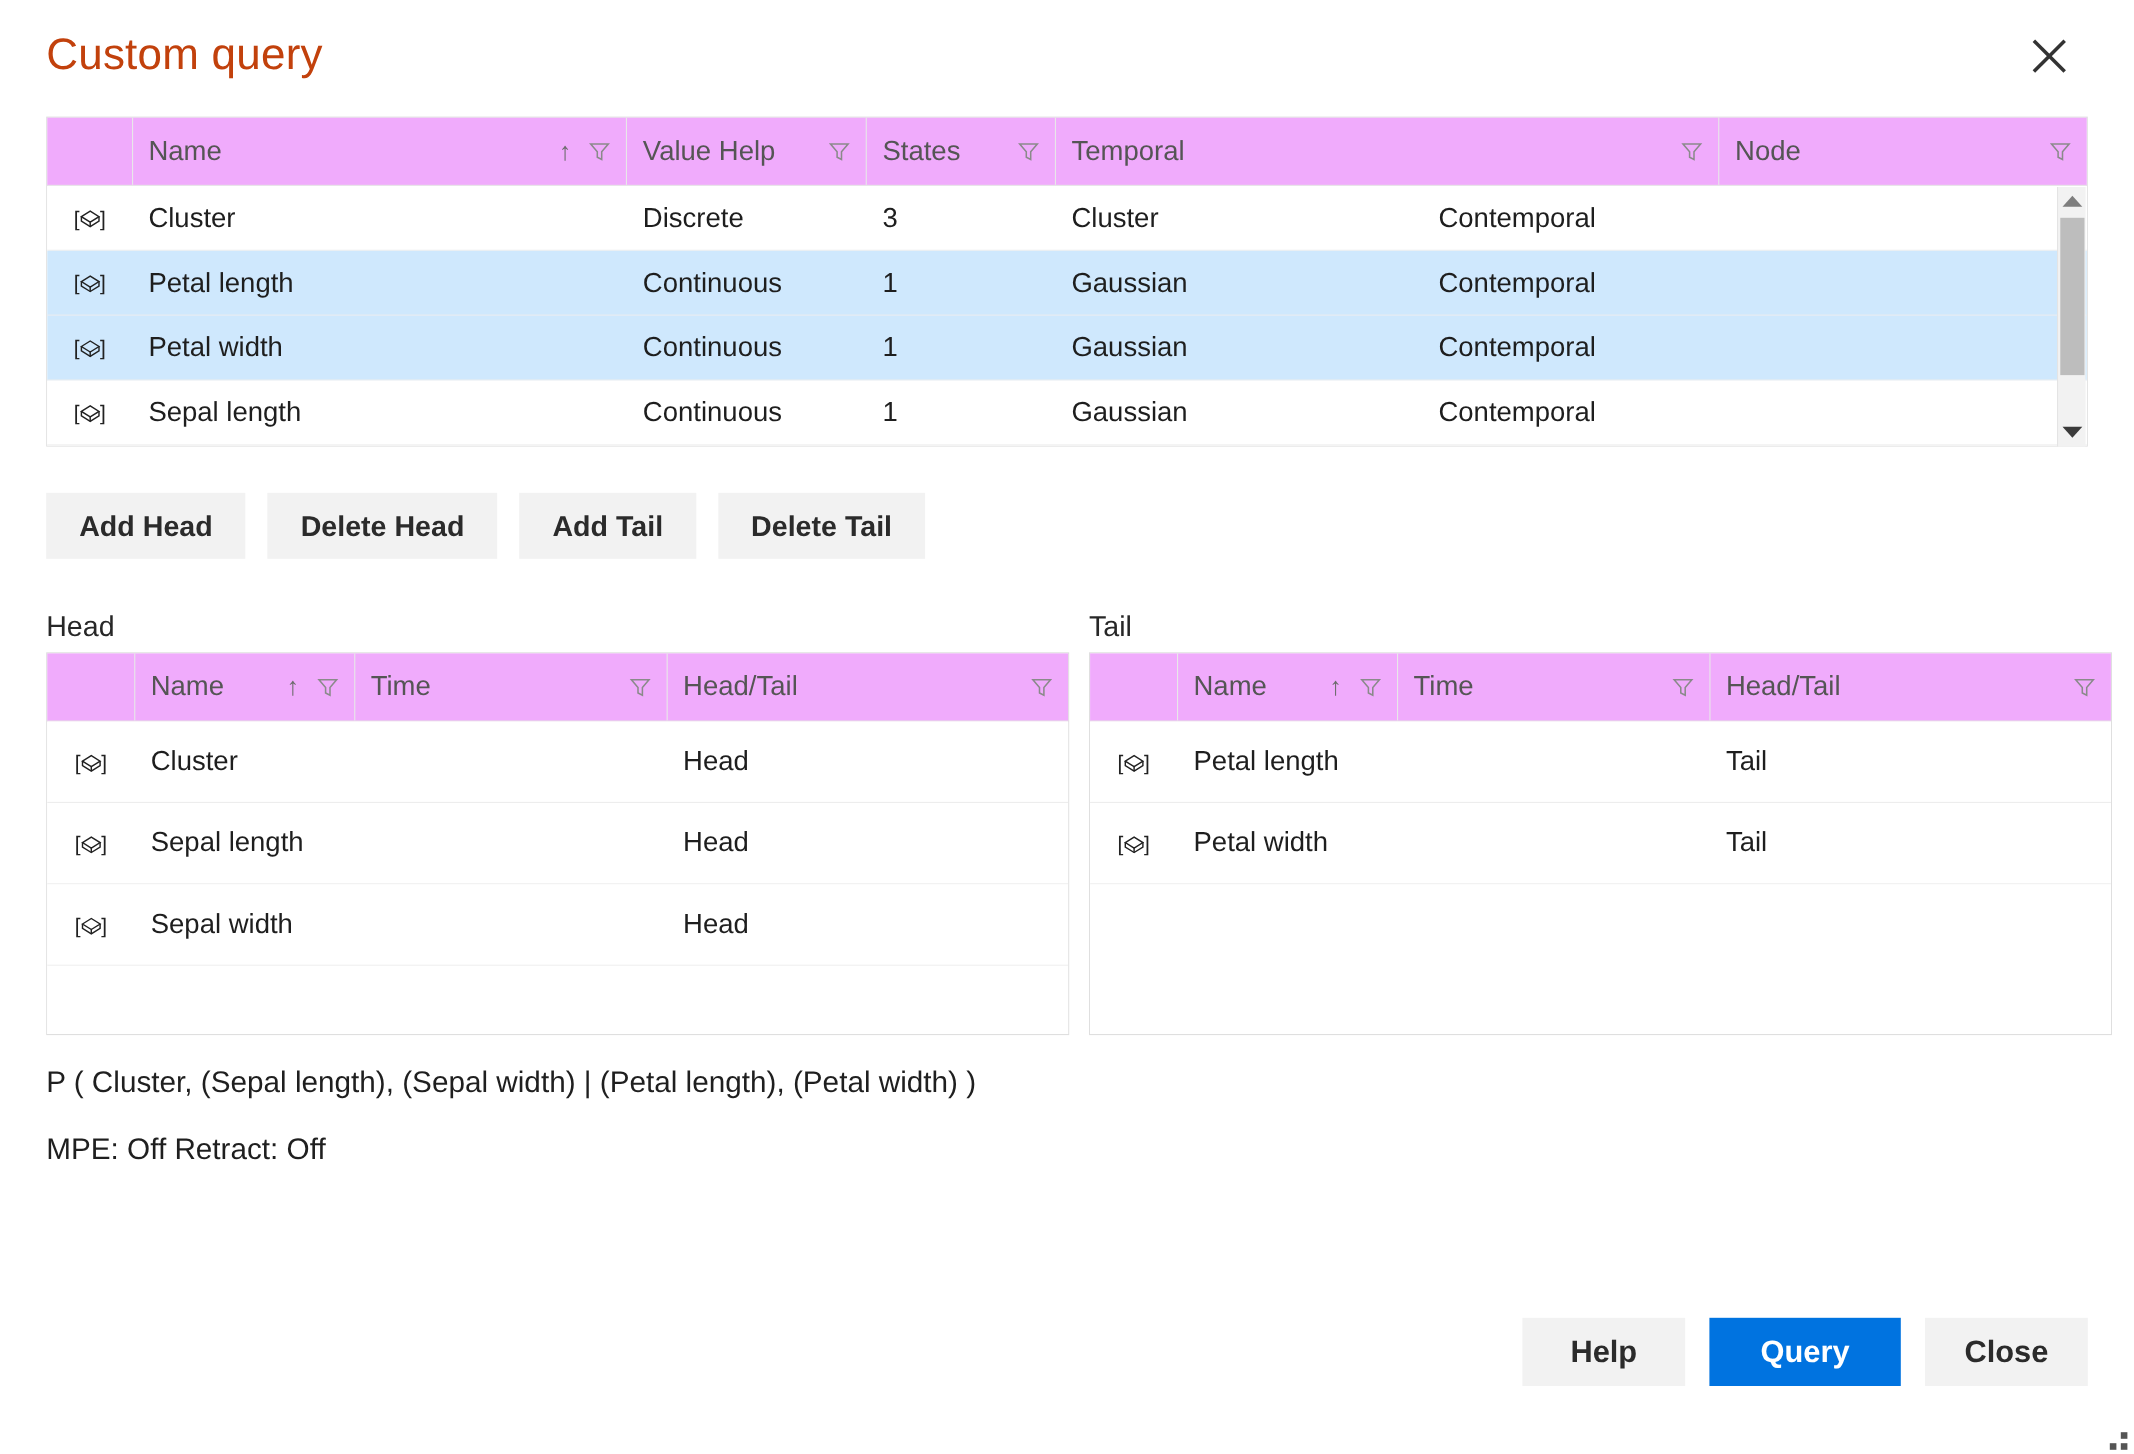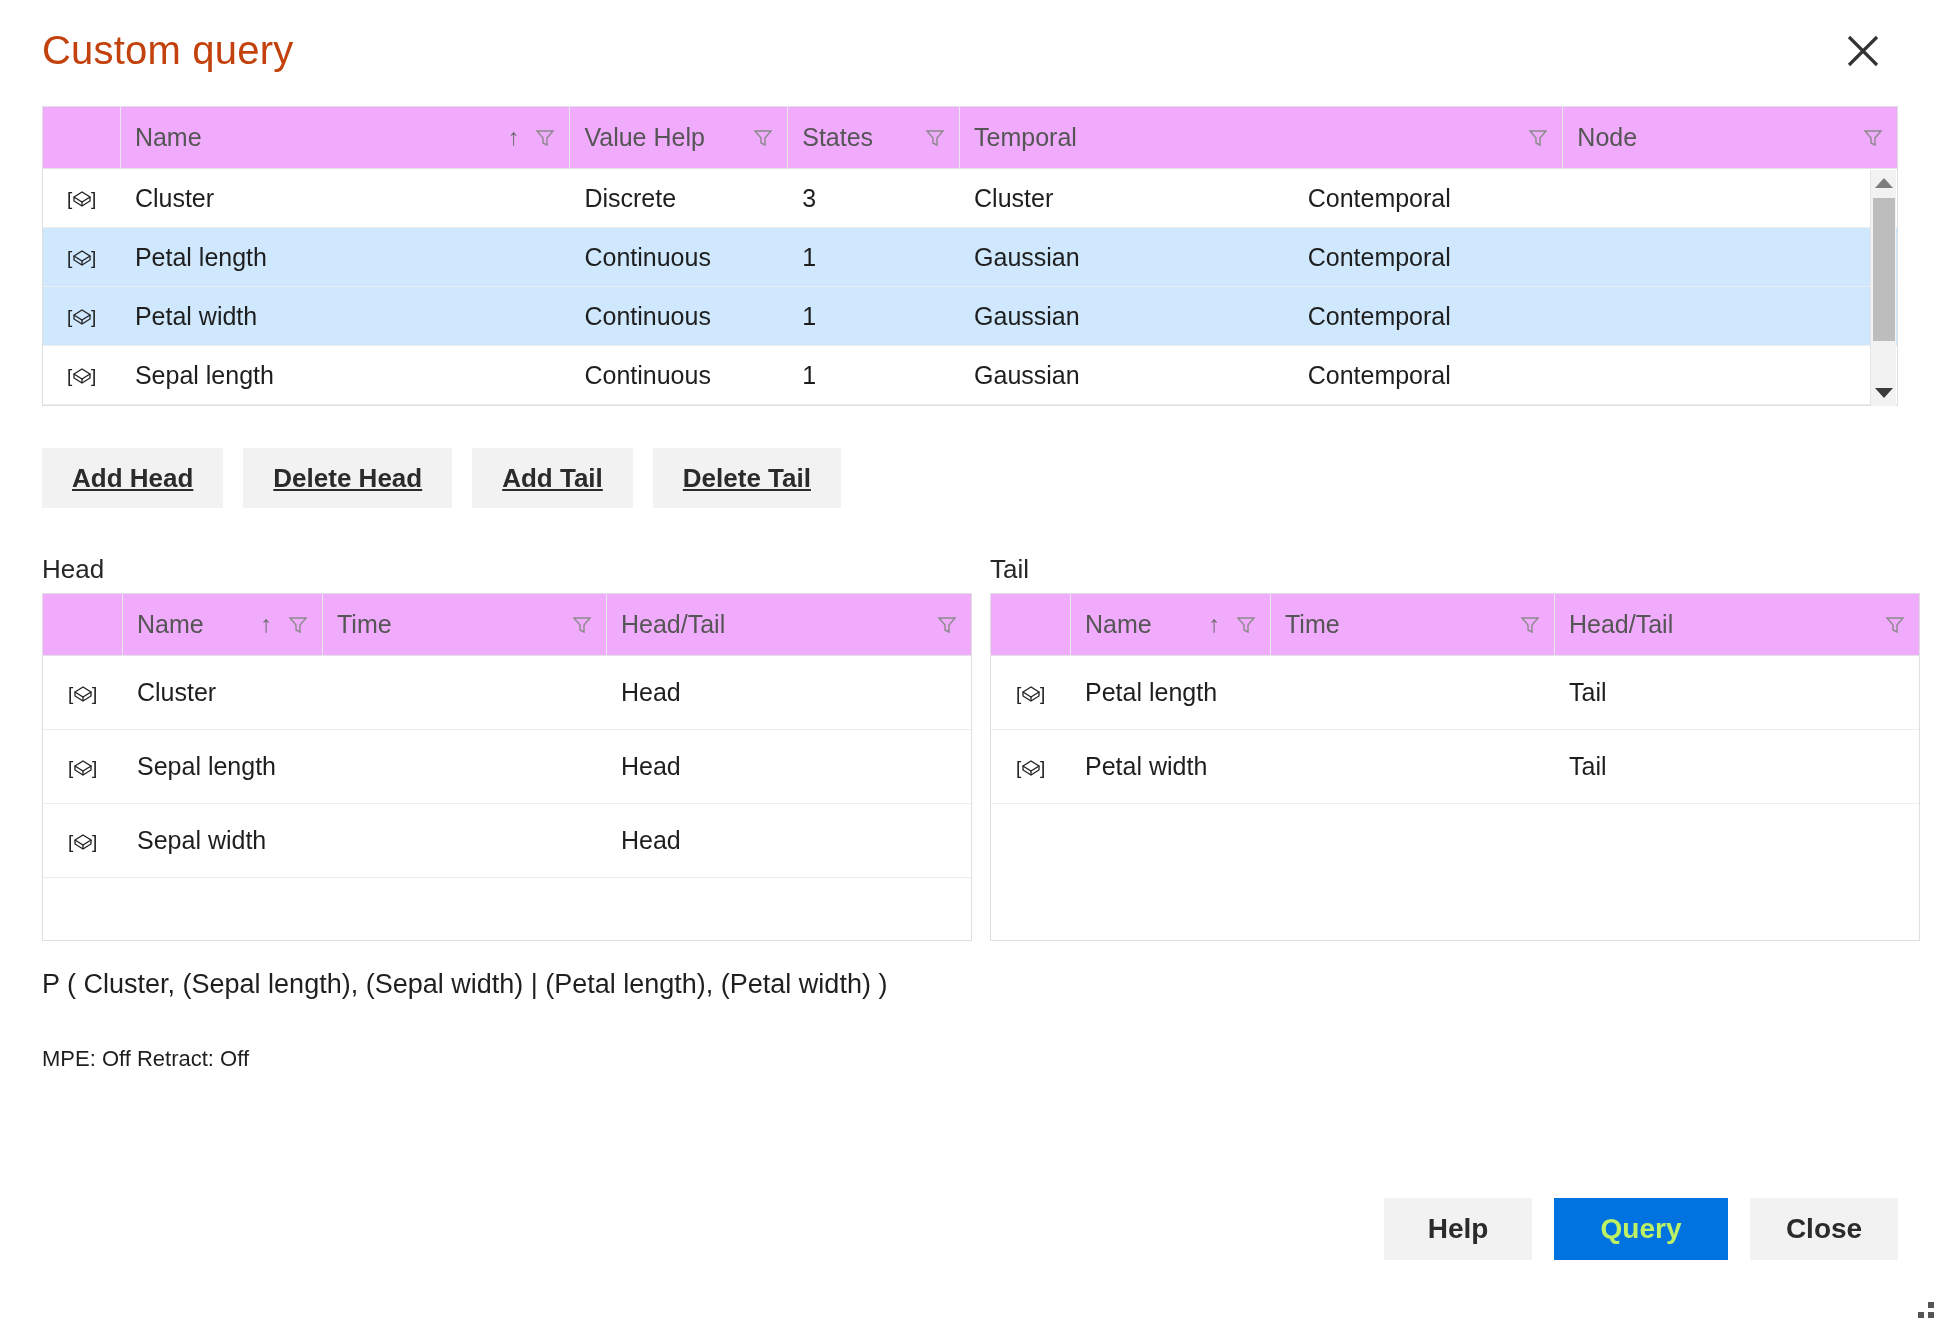--- a/index.html
+++ b/index.html
@@ -139,21 +139,20 @@
   .btn {
     background: #f2f2f2;
     border: none;
     height: 60px;
     padding: 0 30px;
     font-family: "Liberation Sans", sans-serif;
     font-size: 26px;
     font-weight: bold;
     color: #2b2b2b;
     cursor: pointer;
-    text-decoration: underline;
   }
 
   
   .ht-labels {
     display: flex;
     margin-top: 46px;
   }
   .ht-label {
     font-size: 26px;
     color: #272727;
@@ -173,22 +172,22 @@
   .ht-grid .row { height: 74px; }
   .ht-grid .row.filler { height: 62px; border-bottom: none; }
 
   
   .expr {
     margin-top: 28px;
     font-size: 27px;
     color: #1f1f1f;
   }
   .flags {
-    margin-top: 46px;
-    font-size: 22px;
+    margin-top: 30px;
+    font-size: 27px;
     color: #1f1f1f;
   }
 
   
   .footer {
     position: absolute;
     right: 42px; bottom: 62px;
     display: flex;
     gap: 22px;
   }
@@ -196,21 +195,21 @@
     height: 62px;
     min-width: 148px;
     border: none;
     font-family: "Liberation Sans", sans-serif;
     font-size: 28px;
     font-weight: bold;
     background: #f2f2f2;
     color: #2b2b2b;
     cursor: pointer;
   }
-  .fbtn.primary { background: #0073e0; color: #bef264; min-width: 174px; }
+  .fbtn.primary { background: #0073e0; color: #ffffff; min-width: 174px; }
 
   
   .grip {
     position: absolute;
     right: 6px; bottom: 4px;
     width: 22px; height: 22px;
   }
   .grip i {
     position: absolute;
     width: 6px; height: 6px;

